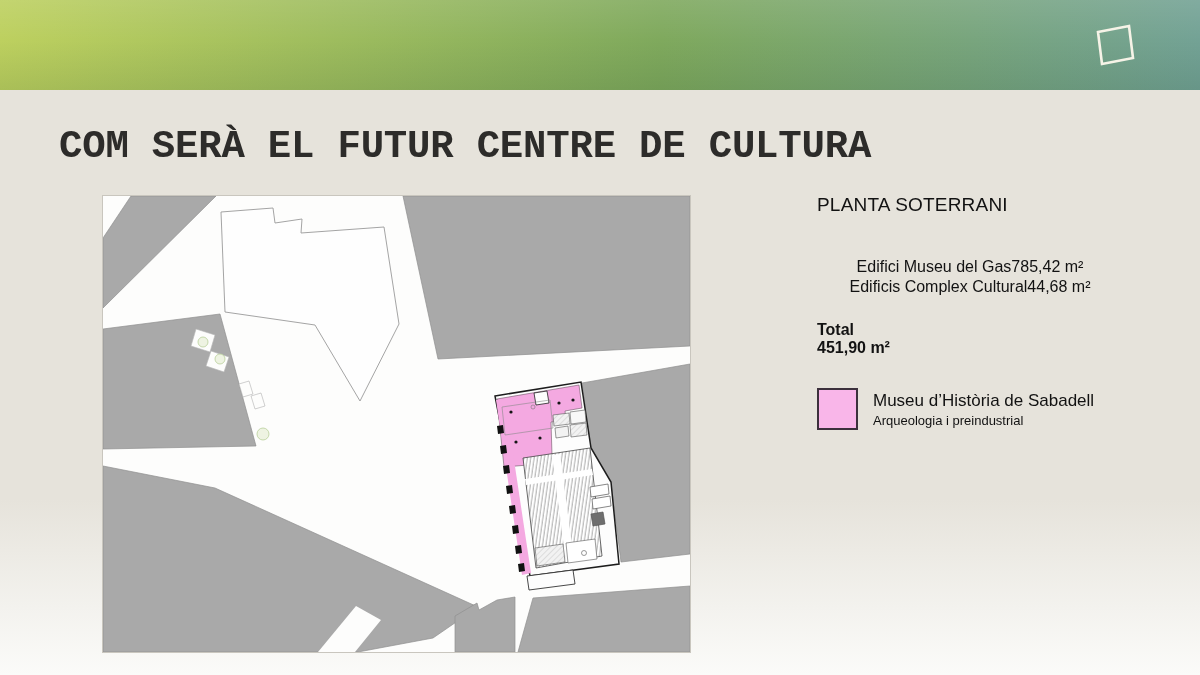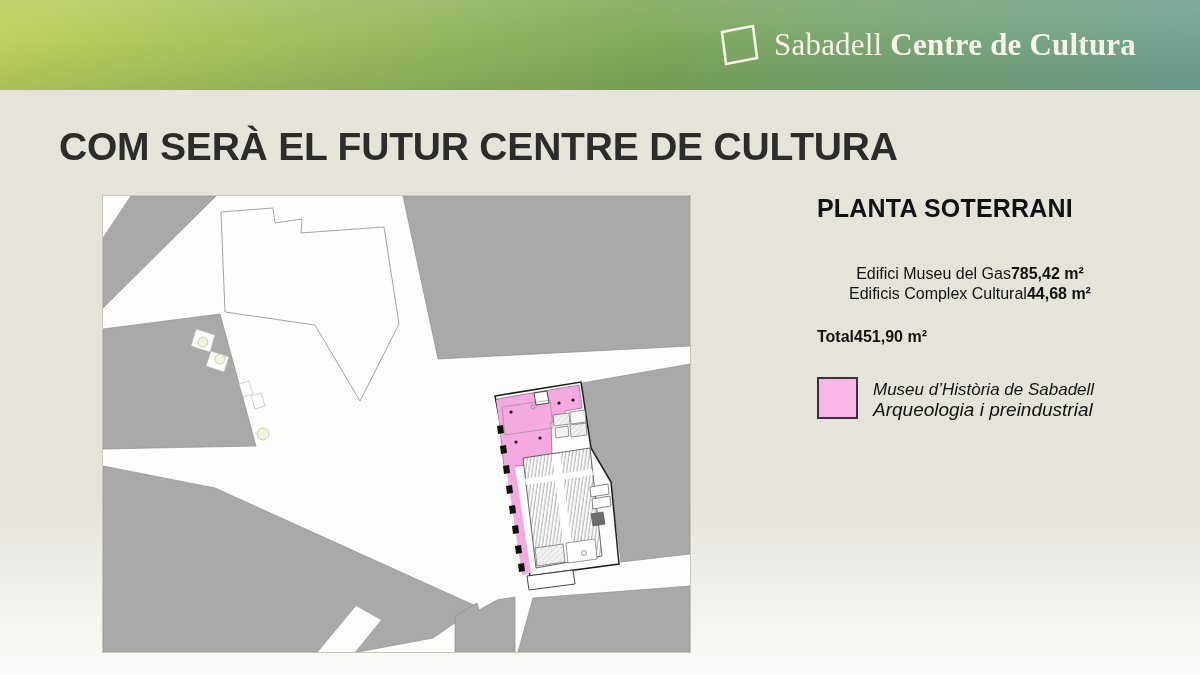--- a/index.html
+++ b/index.html
@@ -10,50 +10,49 @@
   .header{position:absolute;left:0;top:0;width:1200px;height:90px;
     background:linear-gradient(180deg,rgba(255,255,255,.10) 0%,rgba(0,0,0,0) 45%,rgba(0,40,20,.10) 100%),
                linear-gradient(90deg,var(--header-gradient-left) 0%,var(--header-gradient-mid) 55%,var(--header-gradient-right) 100%);
     display:flex;align-items:center;justify-content:flex-end;padding-right:64px;box-sizing:border-box;}
   .brand{display:flex;align-items:center;gap:14px;color:#f6f3e7;}
   .brand-logo{display:block;}
   .brand-text{font-family:"Liberation Serif",serif;font-size:31px;letter-spacing:.2px;white-space:nowrap;}
   .brand-text .bold{font-weight:700;}
   
   .page-title{position:absolute;left:59px;top:125px;font-size:39px;font-weight:700;
-    letter-spacing:-.2px;color:var(--title-text);white-space:nowrap;}
+    letter-spacing:-.2px;color:var(--title-text);white-space:nowrap;font-family:Liberation Mono, monospace;}
   
   .map-wrap{position:absolute;left:103px;top:196px;width:587px;height:456px;background:#fdfdfc;
     outline:1px solid #c9c6be;}
   .map-wrap svg{display:block;}
   
   .panel{position:absolute;left:817px;top:194px;width:306px;color:#121212;}
-  .panel-heading{font-size:25px;font-weight:700;letter-spacing:.2px;}
+  .panel-heading{font-size:19px;font-weight:400;letter-spacing:.2px;}
   .area-table{margin-top:41px;font-size:16px;line-height:20px;}
   .area-row{display:flex;justify-content:center;}
-  .area-row .val{text-align:right;font-weight:bold;}
-  .total-row{display:flex;justify-content:flex-start;font-weight:700;margin-top:24px;font-size:16px;}
-  .legend{margin-top:31px;display:flex;align-items:center;font-style:italic;}
+  .area-row .val{text-align:right;}
+  .total-row{display:flex;justify-content:center;font-weight:700;margin-top:24px;font-size:16px;flex-direction:column;}
+  .legend{margin-top:31px;display:flex;align-items:center;}
   .legend-swatch{width:37px;height:38px;background:var(--legend-pink);
     border:2.5px solid var(--legend-border);flex:0 0 auto;}
   .legend-text{margin-left:15px;padding-top:1px;}
   .legend-line1{font-size:17px;line-height:21px;}
-  .legend-line2{font-size:19px;line-height:19px;}
+  .legend-line2{font-size:13px;line-height:19px;}
 </style>
 </head>
 <body>
 
 <div class="slide">
 
   <div class="header">
     <div class="brand">
       <svg class="brand-logo" width="42" height="46" viewBox="0 0 42 46">
         <polygon points="4,10 35,4 39,36 8,42" fill="none" stroke="#f6f3e7" stroke-width="2.6"></polygon>
       </svg>
-      <div class="brand-text"><span>Sabadell</span> <span class="bold">Centre de Cultura</span></div>
     </div>
   </div>
 
   <div class="page-title">COM SERÀ EL FUTUR CENTRE DE CULTURA</div>
 
   <div class="map-wrap">
     <svg width="587" height="456" viewBox="0 0 587 456">
       <defs>
         <pattern id="seatPat" patternUnits="userSpaceOnUse" width="3.4" height="10" patternTransform="rotate(8)">
           <rect width="3.4" height="10" fill="#ffffff"></rect>

